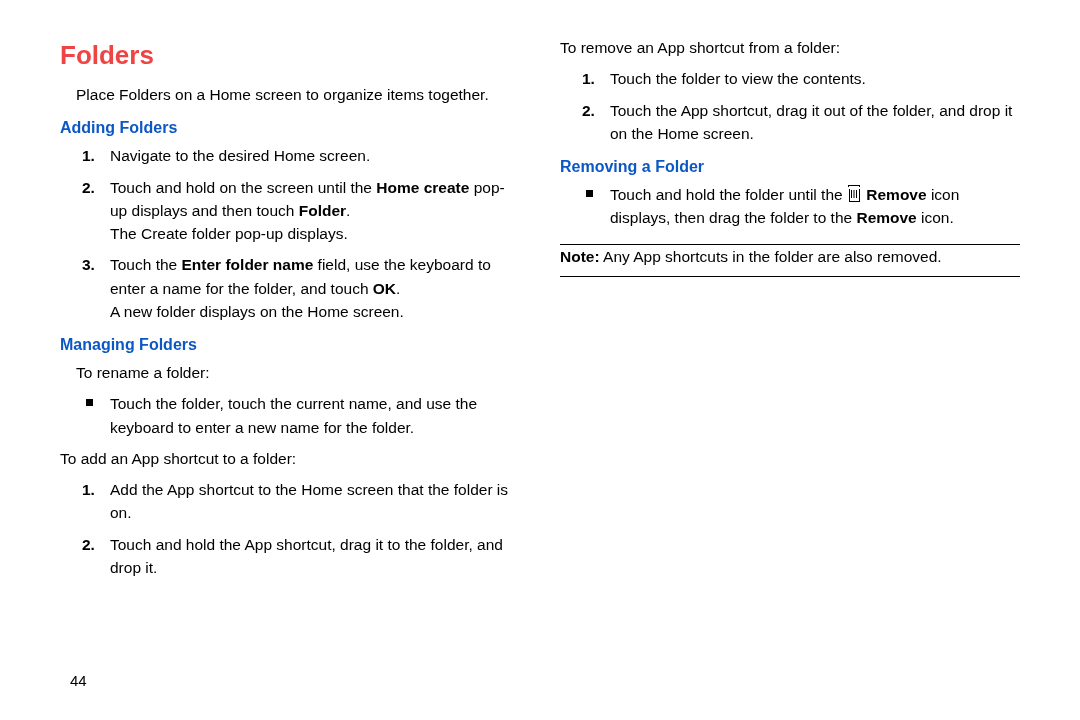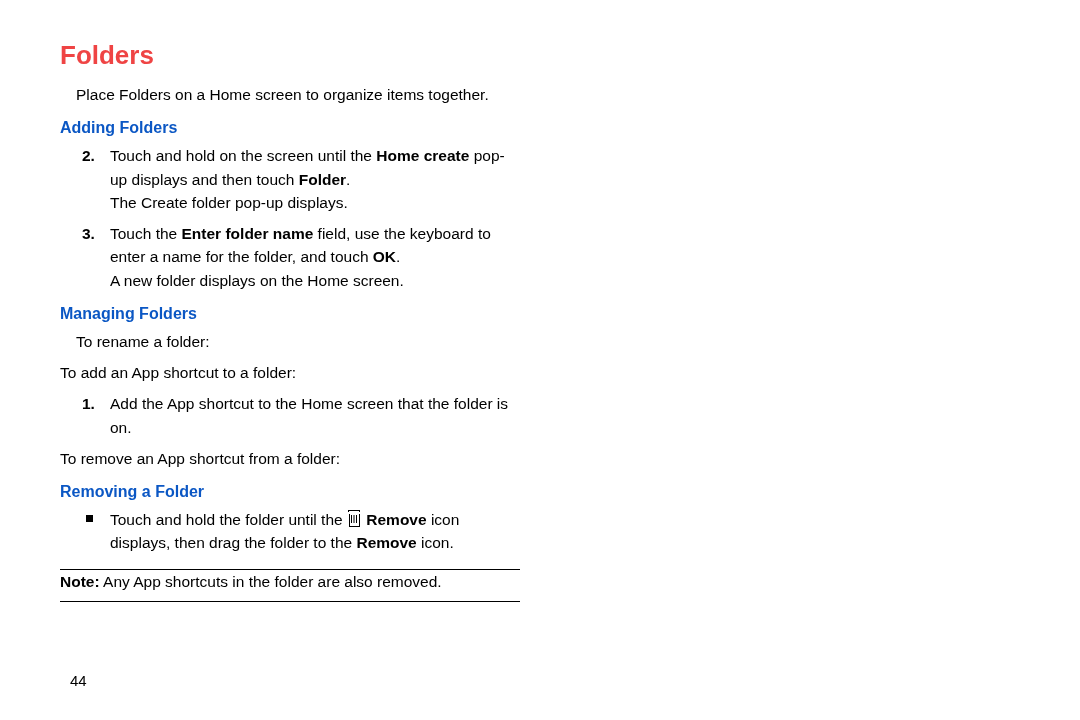--- a/index.html
+++ b/index.html
@@ -129,39 +129,48 @@
 
 <div class="page">
 
   <div class="h1">Folders</div>
 
   <div class="bodyp indent1">Place Folders on a Home screen to organize items together.</div>
 
   <div class="h2">Adding Folders</div>
 
   <ol class="num">
+    <li data-marker="1.">Navigate to the desired Home screen.</li>
     <li data-marker="2.">
       <span>Touch and hold on the screen until the </span><b>Home create</b><span> pop-up displays and then touch </span><b>Folder</b><span>.</span>
       <span class="sub">The Create folder pop-up displays.</span>
     </li>
     <li data-marker="3.">
       <span>Touch the </span><b>Enter folder name</b><span> field, use the keyboard to enter a name for the folder, and touch </span><b>OK</b><span>.</span>
       <span class="sub">A new folder displays on the Home screen.</span>
     </li>
   </ol>
 
   <div class="h2">Managing Folders</div>
   <div class="bodyp indent1">To rename a folder:</div>
+  <ul class="sq">
+    <li>Touch the folder, touch the current name, and use the keyboard to enter a new name for the folder.</li>
+  </ul>
 
   <div class="bodyp">To add an App shortcut to a folder:</div>
   <ol class="num">
     <li data-marker="1.">Add the App shortcut to the Home screen that the folder is on.</li>
+    <li data-marker="2.">Touch and hold the App shortcut, drag it to the folder, and drop it.</li>
   </ol>
 
   <div class="bodyp">To remove an App shortcut from a folder:</div>
+  <ol class="num">
+    <li data-marker="1.">Touch the folder to view the contents.</li>
+    <li data-marker="2.">Touch the App shortcut, drag it out of the folder, and drop it on the Home screen.</li>
+  </ol>
 
   <div class="h2">Removing a Folder</div>
   <ul class="sq">
     <li>
       <span>Touch and hold the folder until the </span><span class="trashcan"></span> <b>Remove</b><span> icon displays, then drag the folder to the </span><b>Remove</b><span> icon.</span>
     </li>
   </ul>
 
   <div class="note-sep-top note-sep-bottom">
     <b>Note:</b><span> Any App shortcuts in the folder are also removed.</span>

